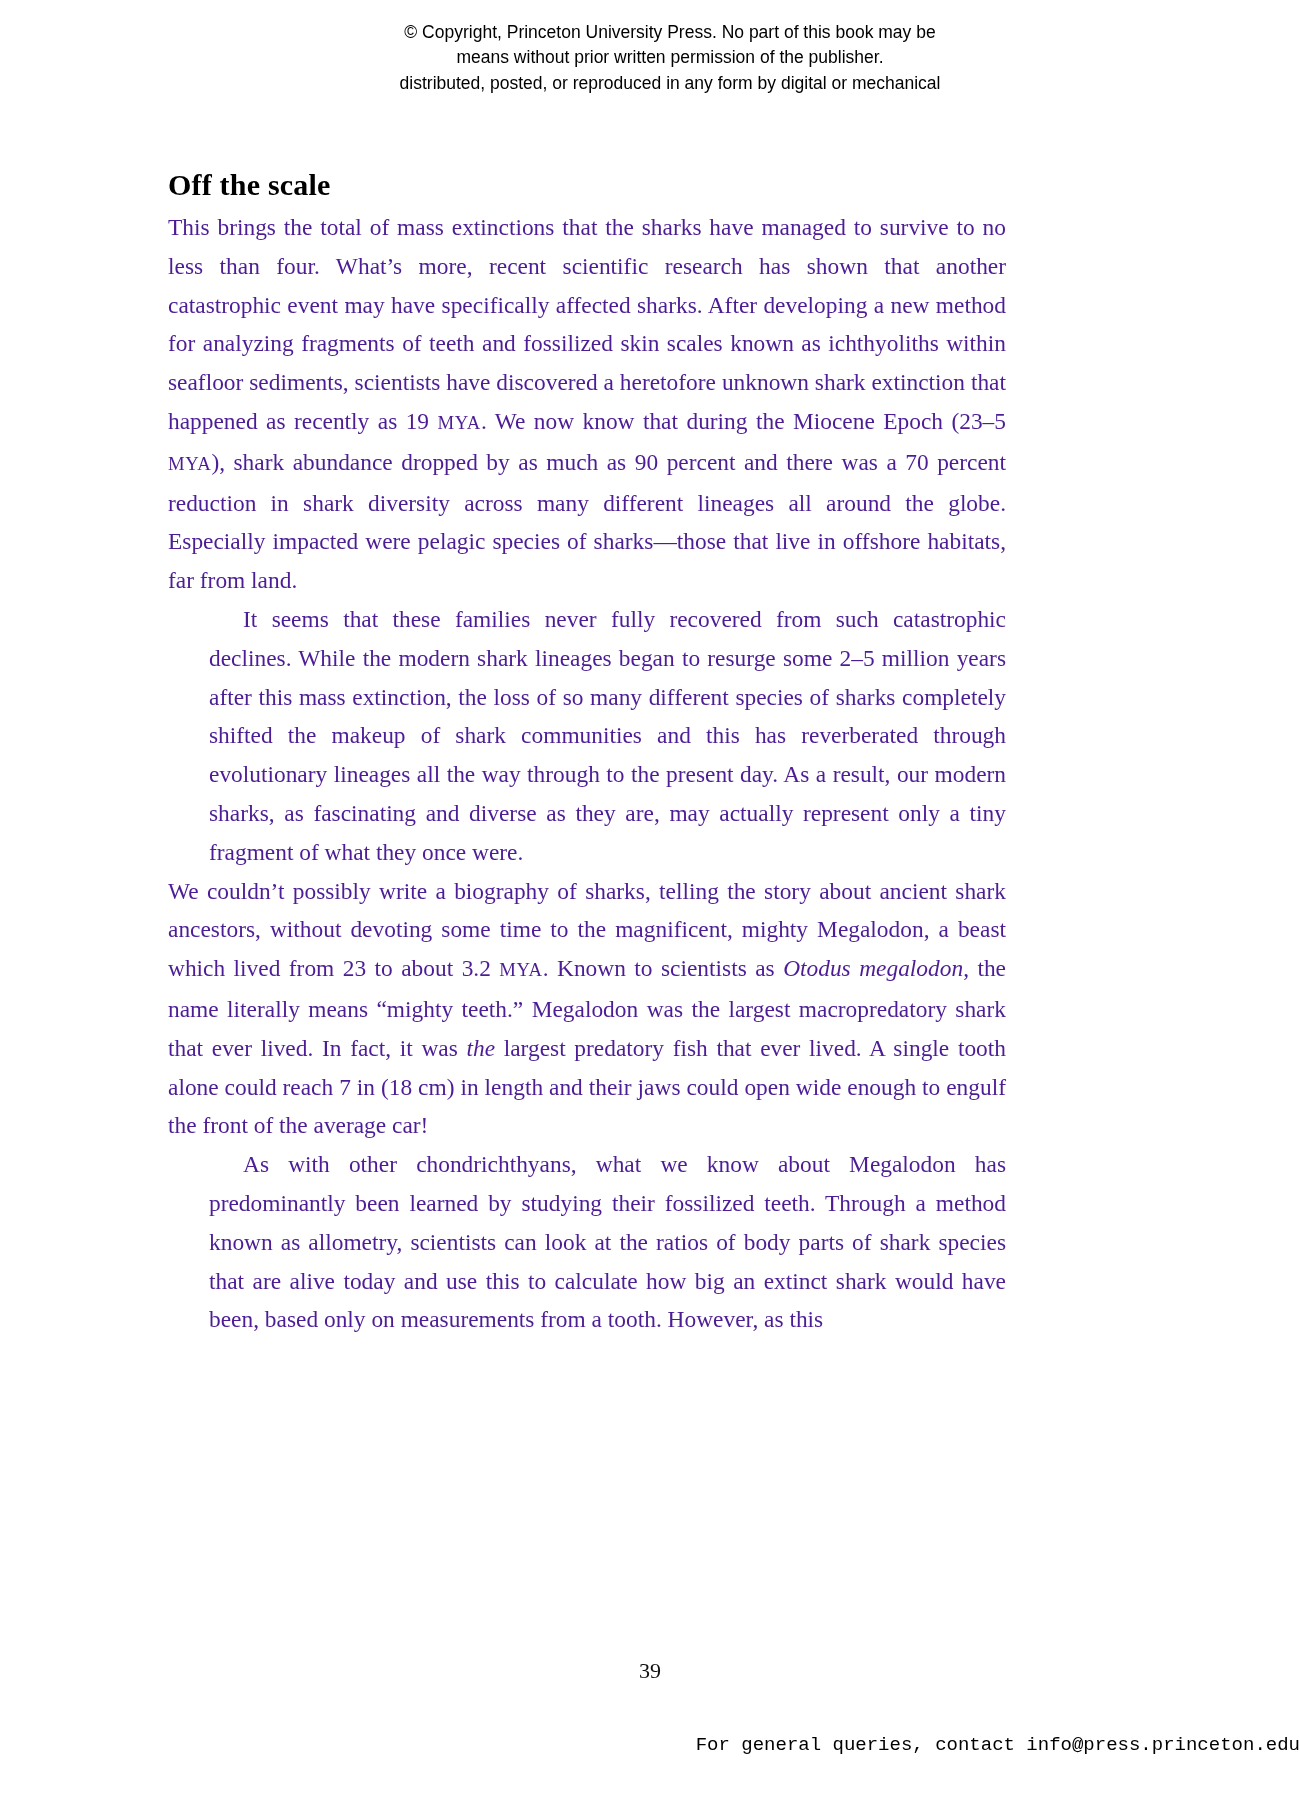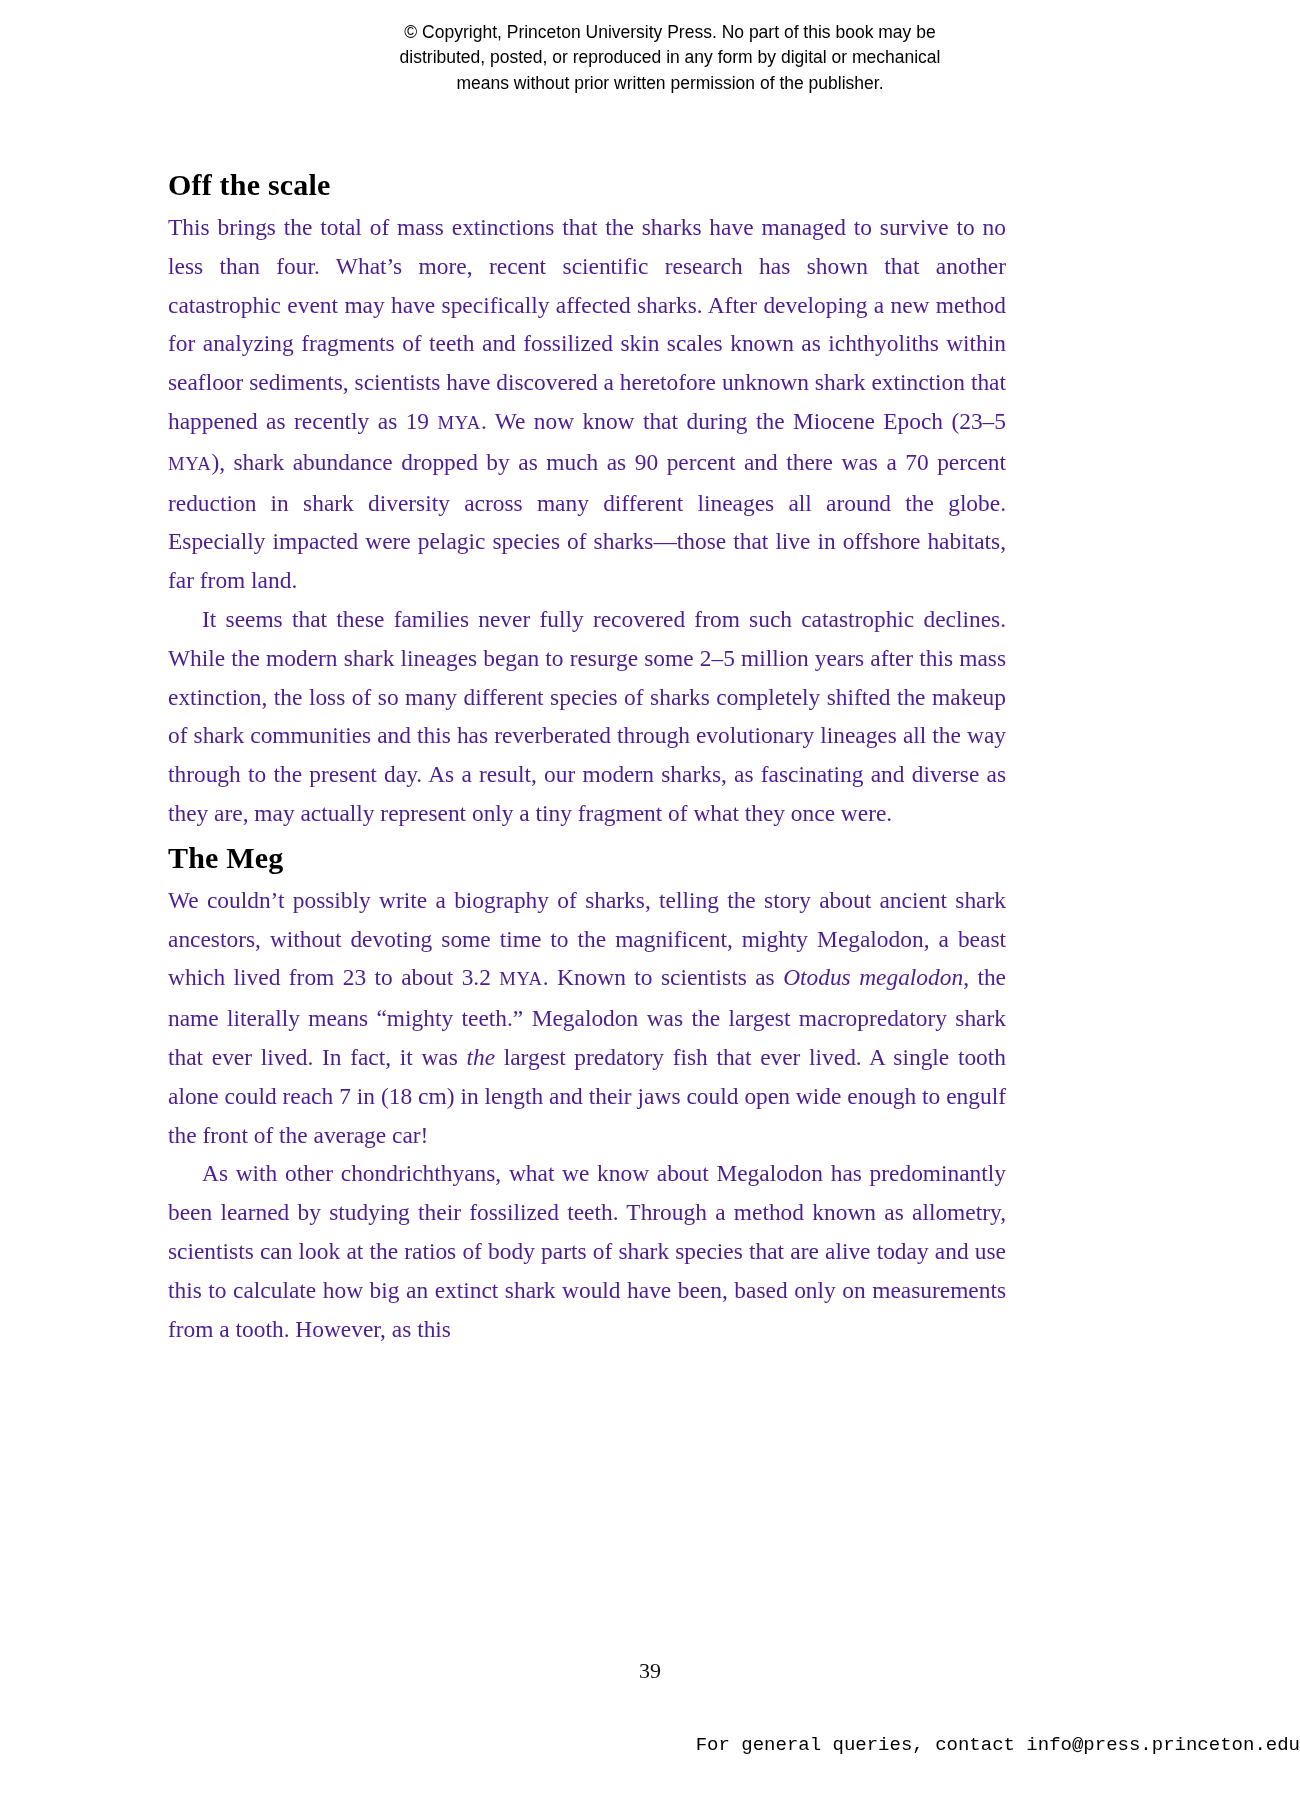--- a/index.html
+++ b/index.html
@@ -76,20 +76,21 @@
     margin: 0;
     font-size: 23.4px;
     line-height: 38.8px;
     text-align: justify;
     text-justify: inter-word;
     hyphens: none;
     color: #4c1d95;
   }
   p.body.indent {
     text-indent: 34px;
+    margin-left: 41px;
   }
   .sc {
     font-size: 0.80em;
     letter-spacing: 0.6px;
   }
   .it {
     font-style: italic;
   }
 
   
@@ -115,38 +116,37 @@
     color: #000;
   }
 </style>
 </head>
 <body>
 
 <div class="page">
 
   <div class="copyright">
     <span class="line">© Copyright, Princeton University Press. No part of this book may be</span>
+    <span class="line">means without prior written permission of the publisher.</span>
     <span class="line">distributed, posted, or reproduced in any form by digital or mechanical</span>
-    <span class="line">means without prior written permission of the publisher.</span>
   </div>
 
 
   <div class="column">
 
     <h2 class="section-title">Off the scale</h2>
 
     <p class="body">
       <span>This brings the total of mass extinctions that the sharks have managed to survive to no less than four. What’s more, recent scientific research has shown that another catastrophic event may have specifically affected sharks. After developing a new method for analyzing fragments of teeth and fossilized skin scales known as ichthyoliths within seafloor sediments, scientists have discovered a heretofore unknown shark extinction that happened as recently as 19 </span><span class="sc">MYA</span><span>. We now know that during the Miocene Epoch (23–5 </span><span class="sc">MYA</span><span>), shark abundance dropped by as much as 90 percent and there was a 70 percent reduction in shark diversity across many different lineages all around the globe. Especially impacted were pelagic species of sharks—those that live in offshore habitats, far from land.</span>
     </p>
 
     <p class="body indent">
       <span>It seems that these families never fully recovered from such catastrophic declines. While the modern shark lineages began to resurge some 2–5 million years after this mass extinction, the loss of so many different species of sharks completely shifted the makeup of shark communities and this has reverberated through evolutionary lineages all the way through to the present day. As a result, our modern sharks, as fascinating and diverse as they are, may actually represent only a tiny fragment of what they once were.</span>
     </p>
 
-    <h2 class="section-title gap-before">The Meg</h2>
 
     <p class="body">
       <span>We couldn’t possibly write a biography of sharks, telling the story about ancient shark ancestors, without devoting some time to the magnificent, mighty Megalodon, a beast which lived from 23 to about 3.2 </span><span class="sc">MYA</span><span>. Known to scientists as </span><span class="it">Otodus megalodon</span><span>, the name literally means “mighty teeth.” Megalodon was the largest macropredatory shark that ever lived. In fact, it was </span><span class="it">the</span><span> largest predatory fish that ever lived. A single tooth alone could reach 7 in (18 cm) in length and their jaws could open wide enough to engulf the front of the average car!</span>
     </p>
 
     <p class="body indent">
       <span>As with other chondrichthyans, what we know about Megalodon has predominantly been learned by studying their fossilized teeth. Through a method known as allometry, scientists can look at the ratios of body parts of shark species that are alive today and use this to calculate how big an extinct shark would have been, based only on measurements from a tooth. However, as this</span>
     </p>
 
   </div>

